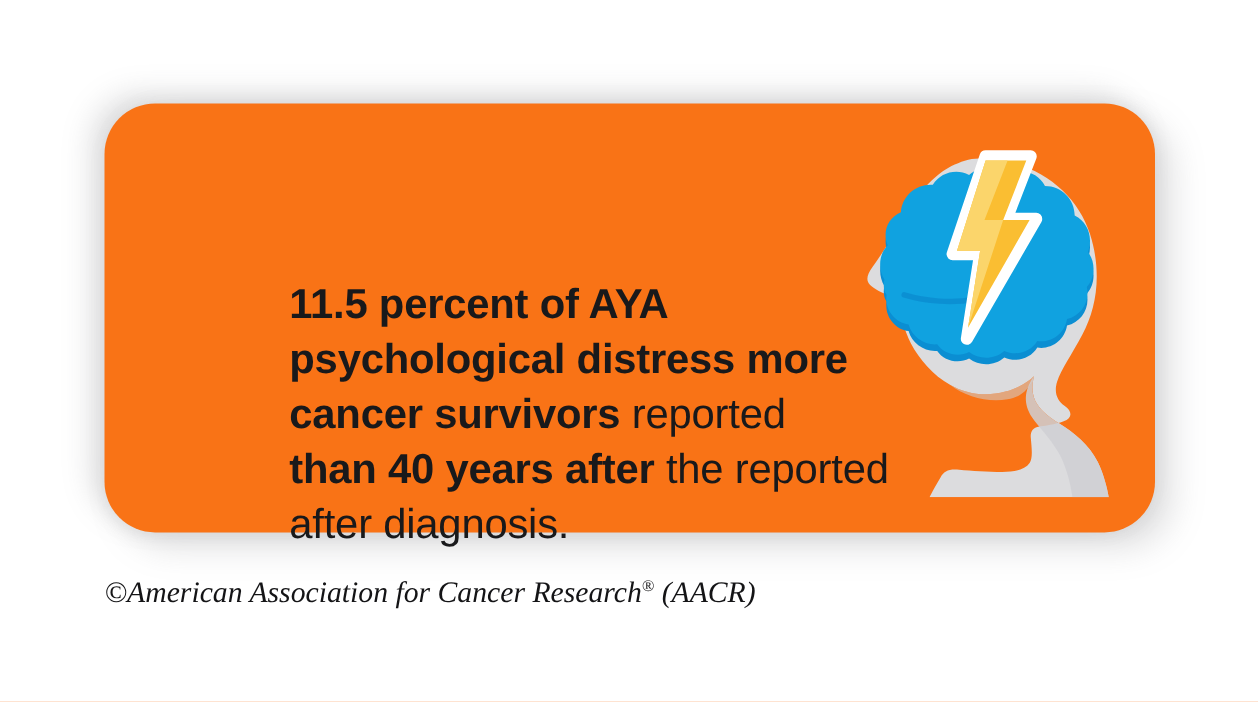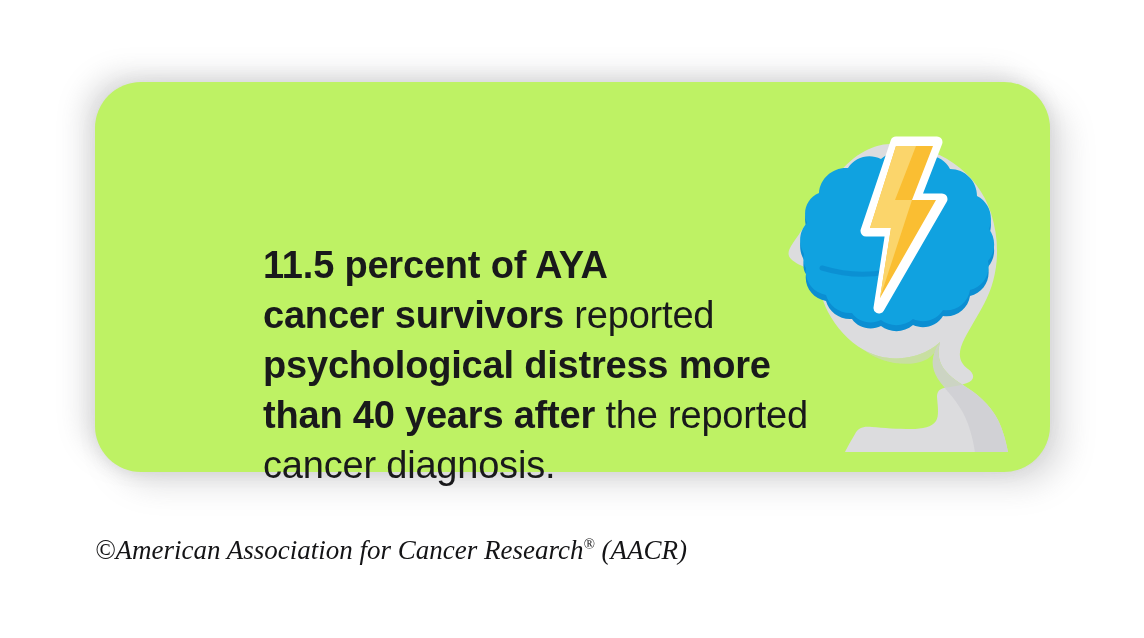--- a/index.html
+++ b/index.html
@@ -20,24 +20,24 @@
     position: absolute;
     inset: 0;
     width: 1144px;
     height: 638px;
   }
 
   
   .fact-card {
     position: absolute;
     left: 95px;
-    top: 82px;
+    top: 94px;
     width: 955px;
     height: 390px;
-    background: #bef264;
+    background: #f97316;
     border-radius: 46px;
     box-shadow:
        0 0 0 0 rgba(0,0,0,0),
       -14px  -10px 26px rgba(120,120,125,0.20),
        16px   14px 30px rgba(120,120,125,0.22),
         0px    0px 18px rgba(120,120,125,0.13);
   }
 
   
   .statement {
@@ -82,41 +82,40 @@
     width: 900px;
     font-family: "Liberation Serif", serif;
     font-style: italic;
     font-size: 27px;
     line-height: 38px;
     color: #141416;
   }
   .caption .cline {
     display: block;
     white-space: nowrap;
-    margin-top: 12px;
   }
   .caption sup {
     font-size: 0.55em;
     vertical-align: super;
     line-height: 0;
   }
 </style>
 </head>
 <body>
 
 <div class="stage">
 
   <div class="fact-card">
 
     <div class="statement">
       <span class="line"><b class="bold">11.5 percent of AYA</b><span></span></span>
+      <span class="line"><b class="bold">psychological distress more</b><span></span></span>
       <span class="line"><b class="bold">cancer survivors</b><span> reported</span></span>
-      <span class="line"><b class="bold">psychological distress more</b><span></span></span>
       <span class="line"><b class="bold">than 40 years after</b><span> the reported</span></span>
-      <span class="line"><b class="bold"></b><span>cancer diagnosis.</span></span>
+      <span class="line"><b class="bold"></b><span>after diagnosis.</span></span>
     </div>
 
   </div>
 
   <div class="illustration">
     <svg viewBox="0 0 268 324" xmlns="http://www.w3.org/2000/svg" aria-label="head with brain and lightning bolt">
 
       <g>
         <path fill="#dcdcde" d="
             M 128 16

